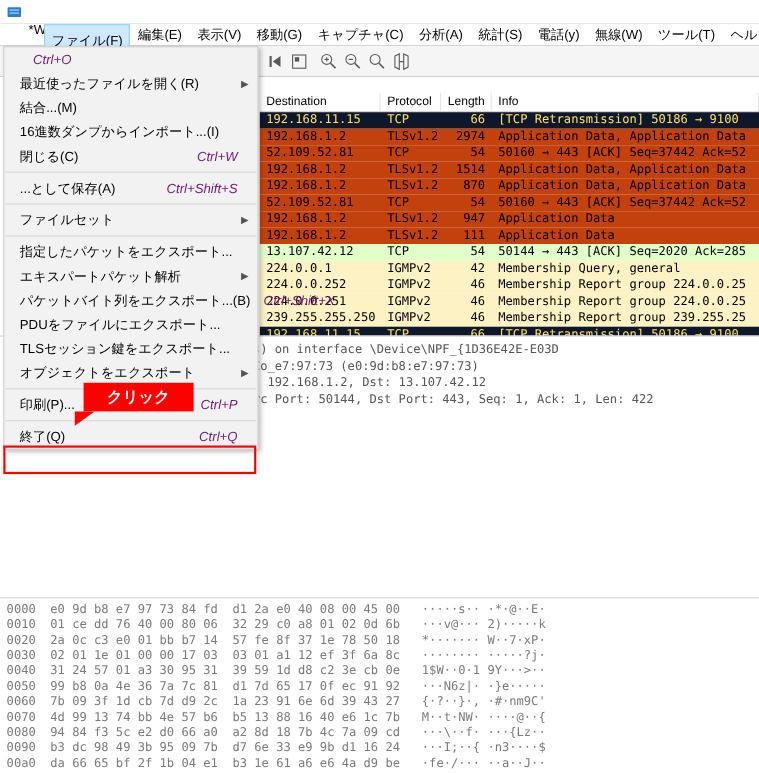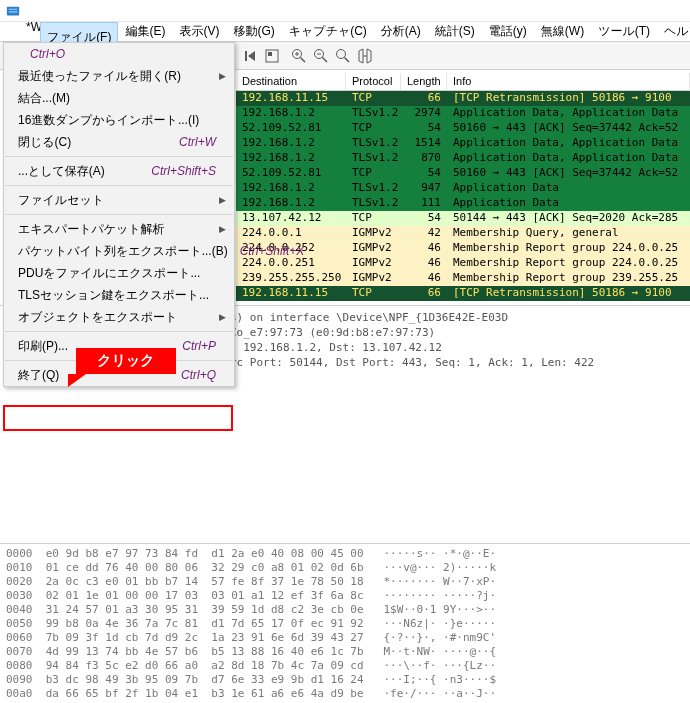--- a/index.html
+++ b/index.html
@@ -111,21 +111,21 @@
     left: -8px; bottom: -13px;
     border-width: 13px 18px 0 0;
     border-style: solid;
     border-color: #ff0000 transparent transparent transparent;
   }
 
   
   .pkt-wrap {
     position: absolute;
     left: 236px;
-    top: 73px;
+    top: 84px;
     right: 0;
     height: 235px;
     overflow: hidden;
   }
   .pkt-head {
     display: flex;
     background: #fff;
     border-bottom: 1px solid #d0d0d0;
     height: 18px;
     font-size: 11px;
@@ -145,22 +145,22 @@
     display: flex;
     height: 15px;
     white-space: nowrap;
     overflow: hidden;
   }
   .pkt-row > div { padding: 0 6px; }
   .pkt-row .col-len { text-align: right; }
   .pkt-row .col-info { flex: 1 1 auto; overflow: hidden; text-overflow: clip; }
 
   
-  .bg-red   { background: #14532d; color:#ffe066; }
-  .bg-lav   { background: #15803d; color:#000; }
+  .bg-red   { background: #0f172a; color:#ffe066; }
+  .bg-lav   { background: #c2410c; color:#000; }
   .bg-green { background: #e3ffc9; color:#000; }
   .bg-cream { background: #fdf2c4; color:#000; }
 
   
   .details {
     position: absolute;
     left: 0; right:0;
     top: 305px;
     padding: 4px 8px 8px 6px;
     font-family: Consolas, monospace;
@@ -294,20 +294,25 @@
       <span class="arrow"></span>
   </div>
   <div class="ddsep"></div>
   <div class="ddrow">
     <span class="lab">ファイルセット</span>
       <span class="sc"></span>
     <span class="arrow">▶</span>
   </div>
   <div class="ddsep"></div>
   <div class="ddrow">
+    <span class="lab">指定したパケットをエクスポート...</span>
+      <span class="sc"></span>
+      <span class="arrow"></span>
+  </div>
+  <div class="ddrow">
     <span class="lab">エキスパートパケット解析</span>
       <span class="sc"></span>
     <span class="arrow">▶</span>
   </div>
   <div class="ddrow">
     <span class="lab">パケットバイト列をエクスポート...(B)</span>
     <span class="sc">Ctrl+Shift+X</span>
       <span class="arrow"></span>
   </div>
   <div class="ddrow">

